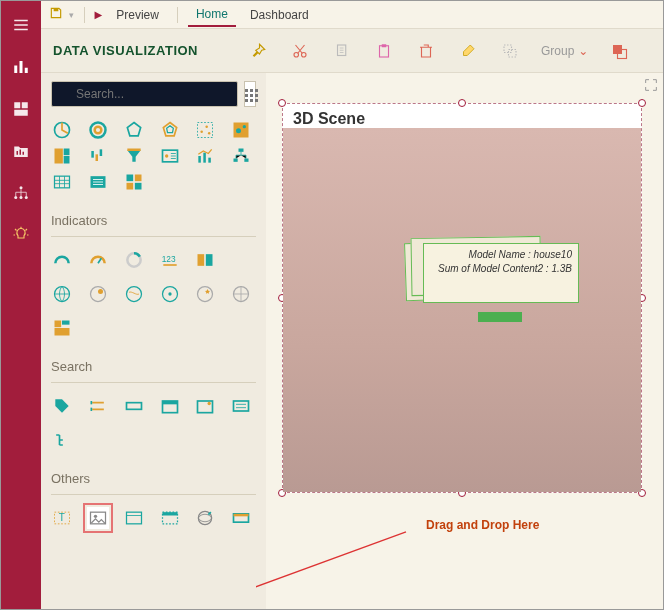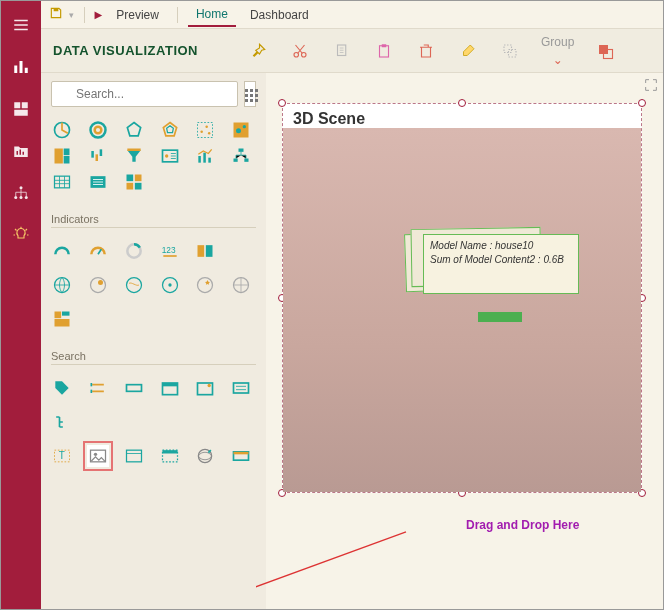--- a/index.html
+++ b/index.html
@@ -22,58 +22,58 @@
 .menubar .tab { padding: 4px 8px; cursor: pointer; }
 .menubar .tab.active { color: #0f766e; border-bottom: 2px solid #a21d3c; }
 .menubar .play { color: #a21d3c; font-size: 10px; }
 
 
 .titlebar { height: 44px; display: flex; align-items: center; padding: 0 12px; gap: 14px; border-bottom: 1px solid #e0dacb; }
 .titlebar .title { font-size: 13px; font-weight: 700; color: #14532d; letter-spacing: .5px; flex: 0 0 auto; width: 180px; }
 .tbicon { width: 22px; height: 22px; display: flex; align-items: center; justify-content: center; color: #888; }
 .tbicon svg { width: 18px; height: 18px; }
 .tbgroup { display: flex; align-items: center; gap: 20px; }
-.group-btn { display: flex; align-items: center; gap: 4px; color: #999; font-size: 12px; flex-direction: column; }
+.group-btn { display: flex; align-items: center; gap: 4px; color: #999; font-size: 12px; }
 
 
 .body { flex: 1; display: flex; }
 
 
 .sidebar { width: 225px; background: #f0ebe0; padding: 8px 10px; overflow: hidden; display: flex; flex-direction: column; gap: 8px; }
 .search-row { display: flex; gap: 6px; align-items: center; }
-.search { flex: 1; height: 26px; border: 1px solid #c9c2af; background: #ffffff; font-size: 12px; padding: 0 6px 0 24px; color: #888; border-radius: 2px; background-image: none; position: relative; }
+.search { flex: 1; height: 26px; border: 1px solid #c9c2af; background: #0f172a; font-size: 12px; padding: 0 6px 0 24px; color: #888; border-radius: 2px; background-image: none; position: relative; }
 .search-wrap { position: relative; flex: 1; }
 .search-wrap .mag { position: absolute; left: 6px; top: 5px; color: #999; }
 .griddy { width: 28px; height: 26px; border: 1px solid #c9c2af; background: #fff; display: flex; align-items: center; justify-content: center; }
 .griddy span { width: 3px; height: 3px; background: #777; box-shadow: 5px 0 #777, 10px 0 #777, 0 5px #777, 5px 5px #777, 10px 5px #777, 0 10px #777, 5px 10px #777, 10px 10px #777; margin: -8px 0 0 -8px; }
 
 .icon-grid { display: grid; grid-template-columns: repeat(6, 1fr); gap: 4px 10px; padding: 4px 0 0 0; }
 .chip { width: 22px; height: 22px; display: flex; align-items: center; justify-content: center; }
 .chip svg { width: 20px; height: 20px; }
 .chip.sel { outline: 2px solid #e57373; outline-offset: 2px; background: #fff; }
 
-.section { font-size: 11px; color: #7a7262; border-bottom: 1px solid #d6cfbc; padding: 10px 0 2px 0; margin-top: 2px; }
+.section { font-size: 13px; color: #7a7262; border-bottom: 1px solid #d6cfbc; padding: 10px 0 8px 0; margin-top: 2px; }
 
 
 .canvas { flex: 1; background: #f7f3e8; position: relative; }
 .frame { position: absolute; left: 16px; top: 30px; width: 360px; height: 390px; border: 1px dashed #b78; background: #fff; }
 .frame .handle { position: absolute; width: 8px; height: 8px; background: #fff; border: 1px solid #a21d3c; border-radius: 50%; }
 .h-nw { left: -5px; top: -5px; } .h-n { left: 50%; top: -5px; margin-left: -4px; } .h-ne { right: -5px; top: -5px; }
 .h-w { left: -5px; top: 50%; margin-top: -4px; } .h-e { right: -5px; top: 50%; margin-top: -4px; }
 .h-sw { left: -5px; bottom: -5px; } .h-s { left: 50%; bottom: -5px; margin-left: -4px; } .h-se { right: -5px; bottom: -5px; }
 .frame-title { position: absolute; left: 10px; top: 6px; font-size: 16px; font-weight: 600; color: #333; }
 .scene { position: absolute; left: 0; top: 24px; right: 0; bottom: 0; background: linear-gradient(180deg, #d9b8b0 0%, #c9a79e 60%, #b99a93 100%); overflow: hidden; }
-.tooltipbox { position: absolute; left: 140px; top: 106px; width: 160px; height: 72px; }
+.tooltipbox { position: absolute; left: 140px; top: 115px; width: 160px; height: 72px; text-align: right; }
 .cardback { position: absolute; left: -12px; top: -6px; width: 130px; height: 58px; background: #efe9d6; border: 1px solid #6b5; transform: rotate(-1deg); }
 .cardback2 { position: absolute; left: -18px; top: -2px; width: 130px; height: 58px; background: #efe9d6; border: 1px solid #6b5; transform: rotate(-2deg); font: italic 10px/12px 'Segoe Script', cursive; color:#333; padding:4px 6px;}
 .card { position: absolute; left: 0; top: 0; width: 156px; height: 60px; background: #f7f2e0; border: 1px solid #6b5; padding: 4px 6px; font: italic 10px/14px 'Segoe Script', cursive; color: #333; }
 .greenbar { position: absolute; left: 195px; top: 184px; width: 44px; height: 10px; background: #4caf50; }
 .fullscreen { position: absolute; right: 4px; top: 4px; color: #888; }
 
-.drag-label { position: absolute; left: 160px; top: 445px; font-size: 12px; font-weight: 700; color: #a21caf; margin-left: 40px; }
+.drag-label { position: absolute; left: 160px; top: 445px; font-size: 12px; font-weight: 700; color: #c2410c; }
 .arrow { position: absolute; left: -10px; top: 452px; width: 180px; height: 120px; pointer-events: none; }
 
 </style>
 </head>
 <body>
 
 <div class="app">
 
   <div class="rail">
     <div class="rail-icon">
@@ -438,20 +438,21 @@
             </div>
         </div>
         <div class="icon-grid" style="grid-template-columns:repeat(6,1fr)">
           <div class="chip">
               <svg viewBox="0 0 24 24">
                 <path d="M5 6h4M9 6v12M9 12h4M9 18h4" stroke="#1aa6a0" stroke-width="2" fill="none"></path>
               </svg>
             </div>
         </div>
 
+        <div class="section">Others</div>
         <div class="icon-grid">
           <div class="chip">
               <svg viewBox="0 0 24 24">
                 <rect x="3" y="5" width="18" height="14" fill="none" stroke="#e0a030" stroke-width="1" stroke-dasharray="2"></rect>
                 <text x="8" y="16" font-size="12" fill="#1aa6a0">T</text>
               </svg>
             </div>
           <div class="chip sel">
               <svg viewBox="0 0 24 24">
                 <rect x="3" y="5" width="18" height="14" fill="none" stroke="#888" stroke-width="1.5"></rect>
@@ -506,21 +507,21 @@
           <div class="scene">
             <div class="tooltipbox">
               <div class="cardback2">
                 <div>Mod</div>
                 <div>Cou</div>
                 <div>Sum</div>
               </div>
               <div class="cardback"></div>
               <div class="card">
                 <div>Model Name : house10</div>
-                <div>Sum of Model Content2 : 0.6B</div>
+                <div>Sum of Model Content2 : 1.3B</div>
               </div>
             </div>
             <div class="greenbar"></div>
           </div>
         </div>
 
         <div class="drag-label">Drag and Drop Here</div>
         <svg class="arrow" viewBox="0 0 200 140">
           <path d="M170 8 L-95 105" stroke="#d33" stroke-width="1.5" fill="none"></path>
           <path d="M-95 105 l10 -3 l-5 9 z" fill="#d33"></path>

